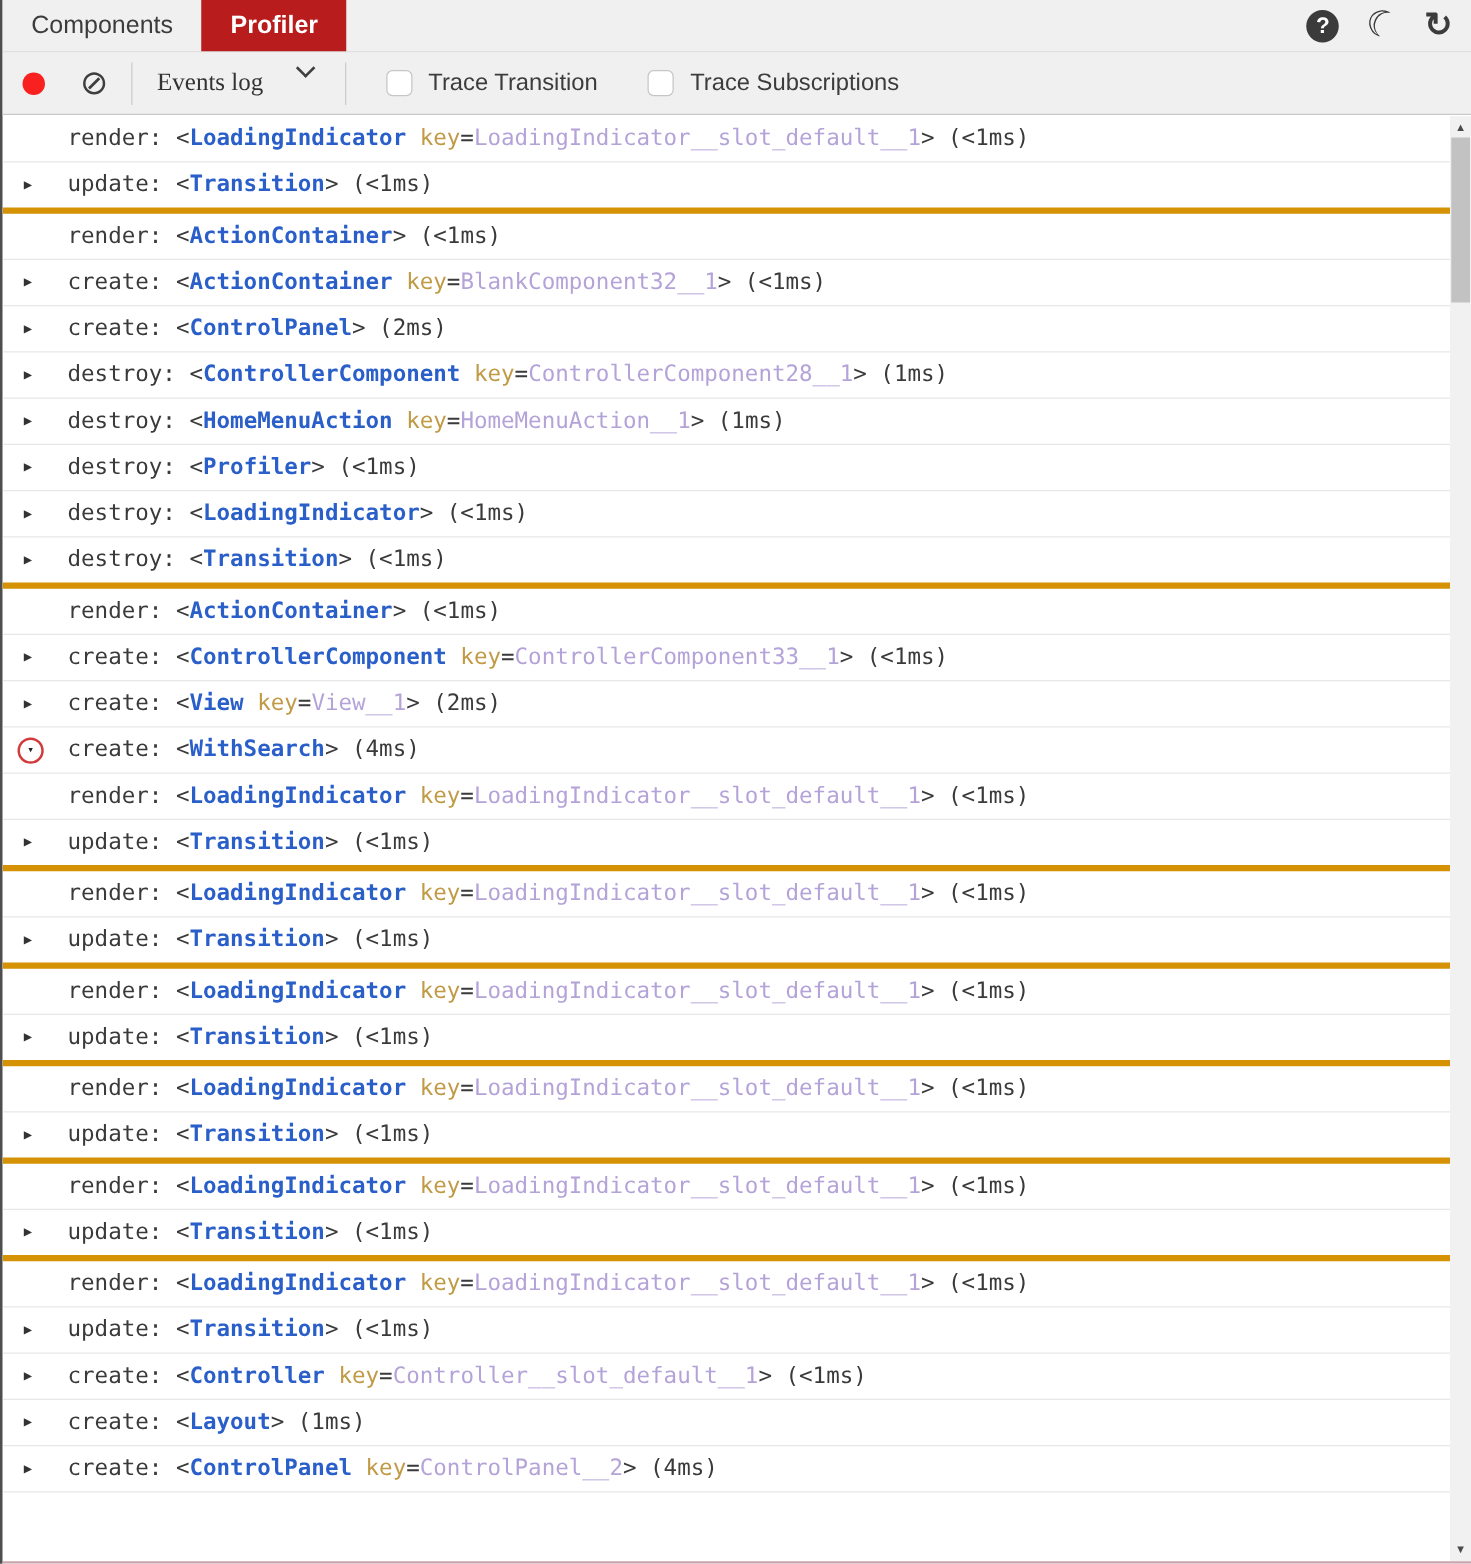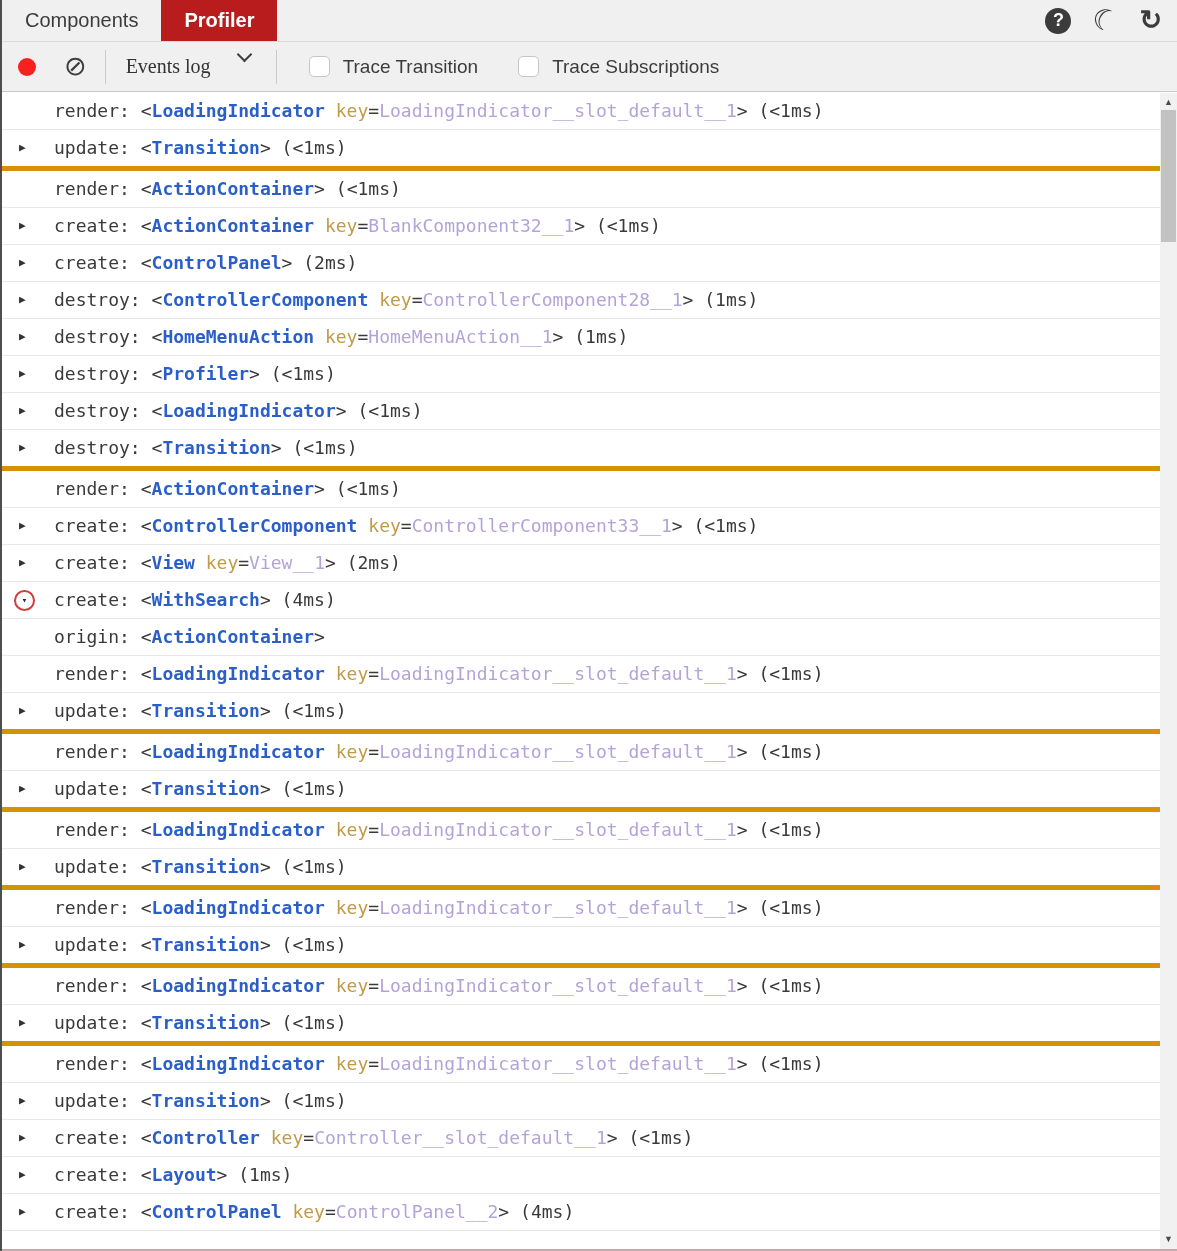--- a/index.html
+++ b/index.html
@@ -98,21 +98,20 @@
       <div class="row"><span class="expander">▶</span><span>create: </span><span>&lt;</span><span class="comp">ControlPanel</span><span>&gt;</span><span> (2ms)</span></div>
       <div class="row"><span class="expander">▶</span><span>destroy: </span><span>&lt;</span><span class="comp">ControllerComponent</span><span class="key"> key</span><span>=</span><span class="val">ControllerComponent28__1</span><span>&gt;</span><span> (1ms)</span></div>
       <div class="row"><span class="expander">▶</span><span>destroy: </span><span>&lt;</span><span class="comp">HomeMenuAction</span><span class="key"> key</span><span>=</span><span class="val">HomeMenuAction__1</span><span>&gt;</span><span> (1ms)</span></div>
       <div class="row"><span class="expander">▶</span><span>destroy: </span><span>&lt;</span><span class="comp">Profiler</span><span>&gt;</span><span> (&lt;1ms)</span></div>
       <div class="row"><span class="expander">▶</span><span>destroy: </span><span>&lt;</span><span class="comp">LoadingIndicator</span><span>&gt;</span><span> (&lt;1ms)</span></div>
       <div class="row sep"><span class="expander">▶</span><span>destroy: </span><span>&lt;</span><span class="comp">Transition</span><span>&gt;</span><span> (&lt;1ms)</span></div>
       <div class="row"><span>render: </span><span>&lt;</span><span class="comp">ActionContainer</span><span>&gt;</span><span> (&lt;1ms)</span></div>
       <div class="row"><span class="expander">▶</span><span>create: </span><span>&lt;</span><span class="comp">ControllerComponent</span><span class="key"> key</span><span>=</span><span class="val">ControllerComponent33__1</span><span>&gt;</span><span> (&lt;1ms)</span></div>
       <div class="row"><span class="expander">▶</span><span>create: </span><span>&lt;</span><span class="comp">View</span><span class="key"> key</span><span>=</span><span class="val">View__1</span><span>&gt;</span><span> (2ms)</span></div>
       <div class="row"><span class="exp-open">▾</span><span>create: </span><span>&lt;</span><span class="comp">WithSearch</span><span>&gt;</span><span> (4ms)</span></div>
-      <div class="row origin"><span>origin: </span><span>&lt;</span><span class="comp">ActionContainer</span><span>&gt;</span></div>
       <div class="row"><span>render: </span><span>&lt;</span><span class="comp">LoadingIndicator</span><span class="key"> key</span><span>=</span><span class="val">LoadingIndicator__slot_default__1</span><span>&gt;</span><span> (&lt;1ms)</span></div>
       <div class="row sep"><span class="expander">▶</span><span>update: </span><span>&lt;</span><span class="comp">Transition</span><span>&gt;</span><span> (&lt;1ms)</span></div>
       <div class="row"><span>render: </span><span>&lt;</span><span class="comp">LoadingIndicator</span><span class="key"> key</span><span>=</span><span class="val">LoadingIndicator__slot_default__1</span><span>&gt;</span><span> (&lt;1ms)</span></div>
       <div class="row sep"><span class="expander">▶</span><span>update: </span><span>&lt;</span><span class="comp">Transition</span><span>&gt;</span><span> (&lt;1ms)</span></div>
       <div class="row"><span>render: </span><span>&lt;</span><span class="comp">LoadingIndicator</span><span class="key"> key</span><span>=</span><span class="val">LoadingIndicator__slot_default__1</span><span>&gt;</span><span> (&lt;1ms)</span></div>
       <div class="row sep"><span class="expander">▶</span><span>update: </span><span>&lt;</span><span class="comp">Transition</span><span>&gt;</span><span> (&lt;1ms)</span></div>
       <div class="row"><span>render: </span><span>&lt;</span><span class="comp">LoadingIndicator</span><span class="key"> key</span><span>=</span><span class="val">LoadingIndicator__slot_default__1</span><span>&gt;</span><span> (&lt;1ms)</span></div>
       <div class="row sep"><span class="expander">▶</span><span>update: </span><span>&lt;</span><span class="comp">Transition</span><span>&gt;</span><span> (&lt;1ms)</span></div>
       <div class="row"><span>render: </span><span>&lt;</span><span class="comp">LoadingIndicator</span><span class="key"> key</span><span>=</span><span class="val">LoadingIndicator__slot_default__1</span><span>&gt;</span><span> (&lt;1ms)</span></div>
       <div class="row sep"><span class="expander">▶</span><span>update: </span><span>&lt;</span><span class="comp">Transition</span><span>&gt;</span><span> (&lt;1ms)</span></div>

